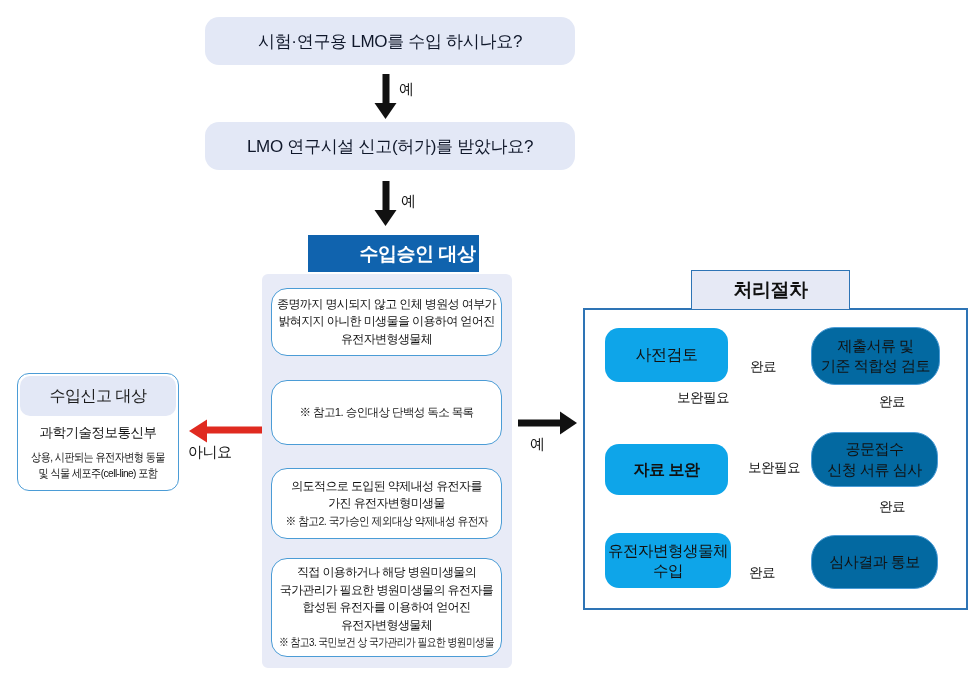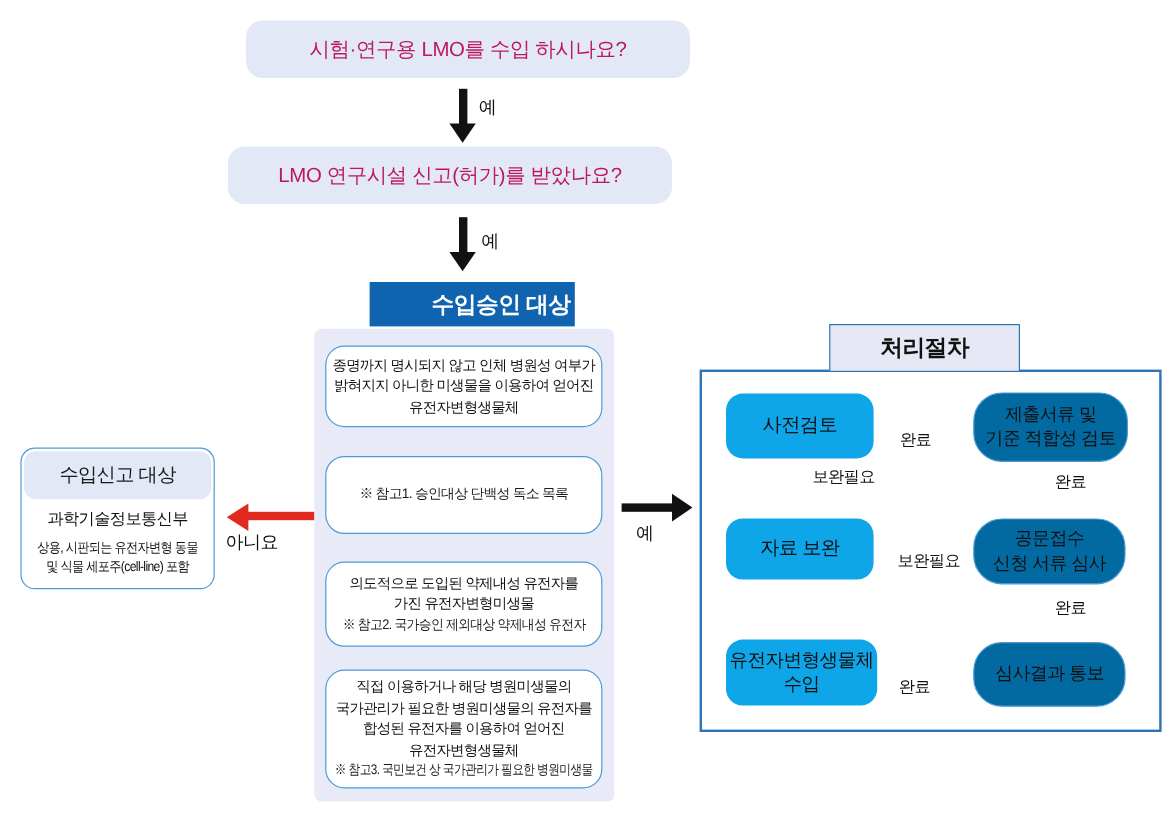--- a/index.html
+++ b/index.html
@@ -7,21 +7,21 @@
     position:relative; width:973px; height:682px;
     background:#ffffff; overflow:hidden;
     font-family:"Liberation Sans", sans-serif; color:#111;
   }
   .abs { position:absolute; }
   .center { display:flex; align-items:center; justify-content:center; text-align:center; }
   .col { flex-direction:column; }
 
   
   .qbox {
-    background:#e3e8f6; border-radius:14px; font-size:17px; color:#be185d;
+    background:#e3e8f6; border-radius:14px; font-size:17px; color:#0f172a;
     letter-spacing:-0.3px;
   }
 
   
   .approval-header {
     background:#1063ae; color:#ffffff; font-weight:bold; font-size:19px;
     letter-spacing:-0.5px;
   }
 
   
@@ -121,21 +121,21 @@
       <line x1="800" y1="557" x2="746" y2="557" stroke="#111111" stroke-width="2"></line>
       <polygon points="747,551.5 747,562.5 736,557" fill="#111111"></polygon>
     </g>
   </svg>
 
   <div class="abs qbox center" style="left:205px; top:17px; width:370px; height:48px;">
     <span>시험·연구용 LMO를 수입 하시나요?</span>
   </div>
   <div class="abs lbl" style="left:399px; top:80px;">예</div>
 
-  <div class="abs qbox center" style="left:190px; top:122px; width:370px; height:48px;justify-content:center;">
+  <div class="abs qbox center" style="left:205px; top:122px; width:370px; height:48px;justify-content:center;">
     <span>LMO 연구시설 신고(허가)를 받았나요?</span>
   </div>
   <div class="abs lbl" style="left:401px; top:192px;">예</div>
 
   <div class="abs approval-header center" style="left:308px; top:235px; width:123px; height:37px;padding-left:48px;">수입승인 대상</div>
 
   <div class="abs panel" style="left:262px; top:274px; width:250px; height:394px;"></div>
 
   <div class="abs item-box center col" style="left:271px; top:288px; width:229px; height:66px;">
     <div class="lines">
@@ -196,21 +196,21 @@
       </div>
   </div>
 
   <div class="abs step-white center col" style="left:811px; top:327px; width:127px; height:56px;">
     <div class="lines">
         <div>제출서류 및</div>
         <div>기준 적합성 검토</div>
       </div>
   </div>
 
-  <div class="abs step-filled center col" style="left:605px; top:432px; width:123px; height:51px;">
+  <div class="abs step-filled center col" style="left:605px; top:444px; width:123px; height:51px;font-weight:bold;">
     <div class="lines">
         <div>자료 보완</div>
       </div>
   </div>
 
   <div class="abs step-white center col" style="left:811px; top:432px; width:125px; height:53px;">
     <div class="lines">
         <div>공문접수</div>
         <div>신청 서류 심사</div>
       </div>

